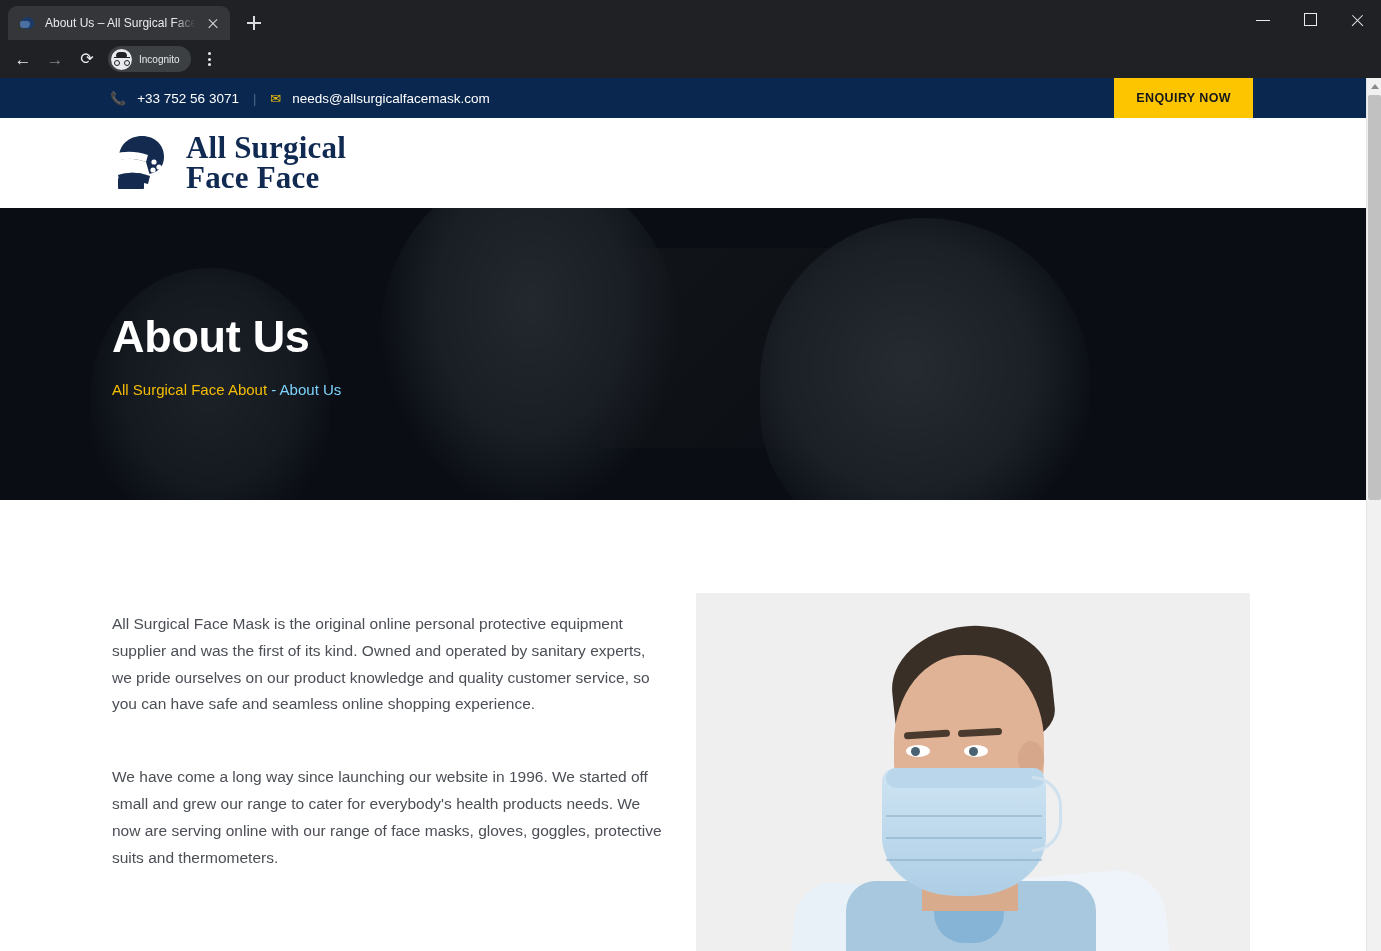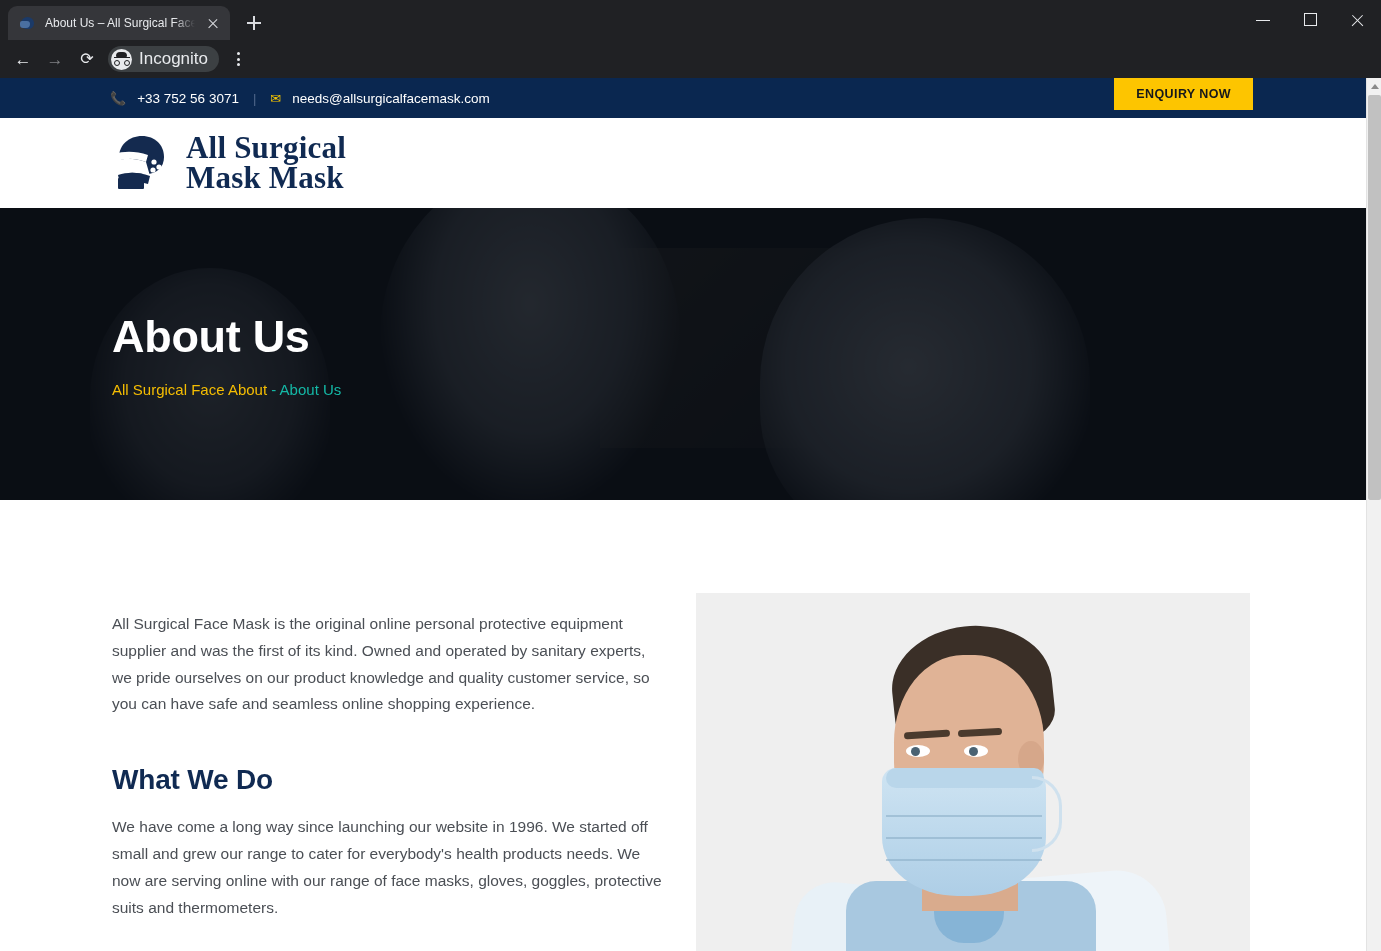--- a/index.html
+++ b/index.html
@@ -123,21 +123,21 @@
   }
   .incog-ic .brim {
     position: absolute; left: 2.5px; top: 8px; width: 16px; height: 1.6px; background: #202124;
   }
   .incog-ic .g1, .incog-ic .g2 {
     position: absolute; top: 11px; width: 6px; height: 6px;
     border: 1.5px solid #202124; border-radius: 50%;
   }
   .incog-ic .g1 { left: 2.5px; }
   .incog-ic .g2 { right: 2.5px; }
-  .incog-label { font-size: 17px; color: #e8eaed; white-space: nowrap; }
+  .incog-label { font-size: 10px; color: #e8eaed; white-space: nowrap; }
   .kebab {
     width: 26px; height: 26px; position: relative; margin-left: 4px; flex: 0 0 26px;
   }
   .kebab i {
     position: absolute; left: 11.6px; width: 3px; height: 3px; border-radius: 50%;
     background: #e8eaed;
   }
   .kebab i:nth-child(1) { top: 6px; }
   .kebab i:nth-child(2) { top: 11.5px; }
   .kebab i:nth-child(3) { top: 17px; }
@@ -152,21 +152,21 @@
   
   .topbar {
     height: 40px; background: #0a2750; display: flex; align-items: center;
     padding-left: 110px; position: relative;
   }
   .contact { display: flex; align-items: center; gap: 11px; }
   .contact .ic { color: #f7c600; font-size: 13px; line-height: 1; }
   .contact .txt { color: #fff; font-size: 13.5px; }
   .sep { color: #51688c; margin: 0 14px; font-size: 13px; }
   .enquiry {
-    position: absolute; right: 113px; top: 0; height: 32px;
+    position: absolute; right: 113px; top: 0; height: 40px;
     background: #fdc500; color: #16181b;
     font-size: 12.5px; font-weight: bold; letter-spacing: 0.4px;
     display: flex; align-items: center; padding: 0 22px;
   }
 
   
   .header {
     height: 90px; background: #fff; display: flex; align-items: center;
     padding: 0 0 0 112px;
   }
@@ -225,21 +225,21 @@
   .hero-overlay { position: absolute; inset: 0; background: rgba(9,13,19,0.80); }
   .hero-inner {
     position: absolute; left: 112px; top: 0; height: 100%;
     display: flex; flex-direction: column; justify-content: center;
   }
   .hero-title {
     color: #fff; font-size: 45px; font-weight: bold; letter-spacing: -0.3px;
   }
   .crumb { margin-top: 18px; font-size: 15px; }
   .crumb .home { color: #f5bd02; }
-  .crumb .cur { color: #14b8a6; }
+  .crumb .cur { color: #7dd3fc; }
 
   
   .content { padding: 93px 112px 0 112px; display: flex; gap: 30px; }
   .col-left { width: 554px; flex: 0 0 554px; }
   .h2 {
     color: #102a52; font-size: 28px; font-weight: bold; letter-spacing: -0.2px;
   }
   .para {
     margin-top: 18px; font-size: 15.5px; line-height: 1.73; color: #4b4f55;
   }
@@ -423,21 +423,21 @@
               <path d="M6 41 C16 38 26 38 38 42 L36 50 C25 47 16 47 8 50 Z" fill="#142a4f"></path>
               <circle cx="42" cy="28" r="2.6" fill="#ffffff"></circle>
               <circle cx="47" cy="33" r="2.6" fill="#ffffff"></circle>
               <circle cx="41" cy="36" r="2.6" fill="#ffffff"></circle>
               <path d="M17 26 a7 7 0 1 0 0 9" fill="none" stroke="#ffffff" stroke-width="3"></path>
               <rect x="6" y="44" width="26" height="11" rx="1" fill="#142a4f"></rect>
             </svg>
           </span>
           <span class="logo-text">
             <span>All Surgical</span><br>
-            <span>Mask Mask</span>
+            <span>Face Face</span>
           </span>
         </div>
 
       </div>
 
       <div class="hero">
         <div class="hero-photo">
           <span class="panel"></span>
           <span class="surgeonC"></span>
           <span class="surgeonA"></span>
@@ -452,21 +452,20 @@
           </div>
         </div>
       </div>
 
       <div class="content">
         <div class="col-left">
           <div>
             <p class="para">All Surgical Face Mask is the original online personal protective equipment supplier and was the first of its kind. Owned and operated by sanitary experts, we pride ourselves on our product knowledge and quality customer service, so you can have safe and seamless online shopping experience.</p>
           </div>
           <div class="block2">
-            <h2 class="h2">What We Do</h2>
             <p class="para">We have come a long way since launching our website in 1996. We started off small and grew our range to cater for everybody's health products needs. We now are serving online with our range of face masks, gloves, goggles, protective suits and thermometers.</p>
           </div>
         </div>
 
         <div class="col-right">
           <div class="photo-card">
             <div class="man">
               <span class="coat-l"></span>
               <span class="coat-r"></span>
               <span class="shirt"></span>

